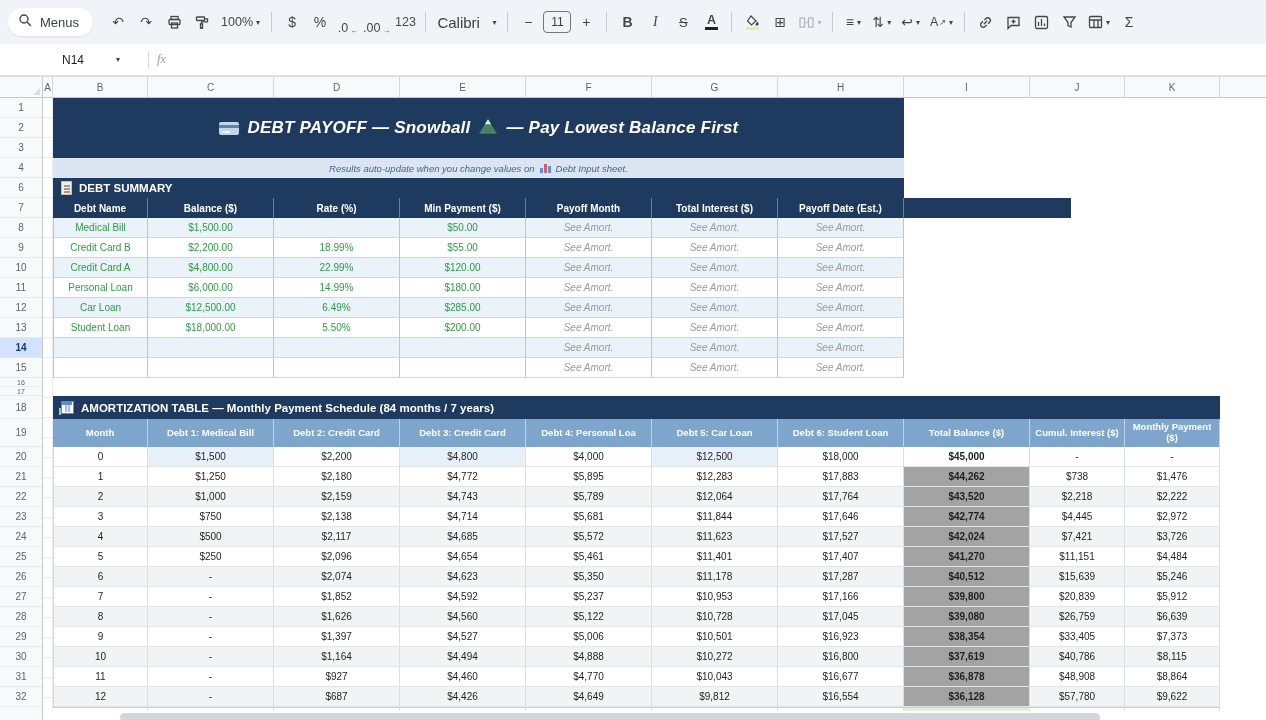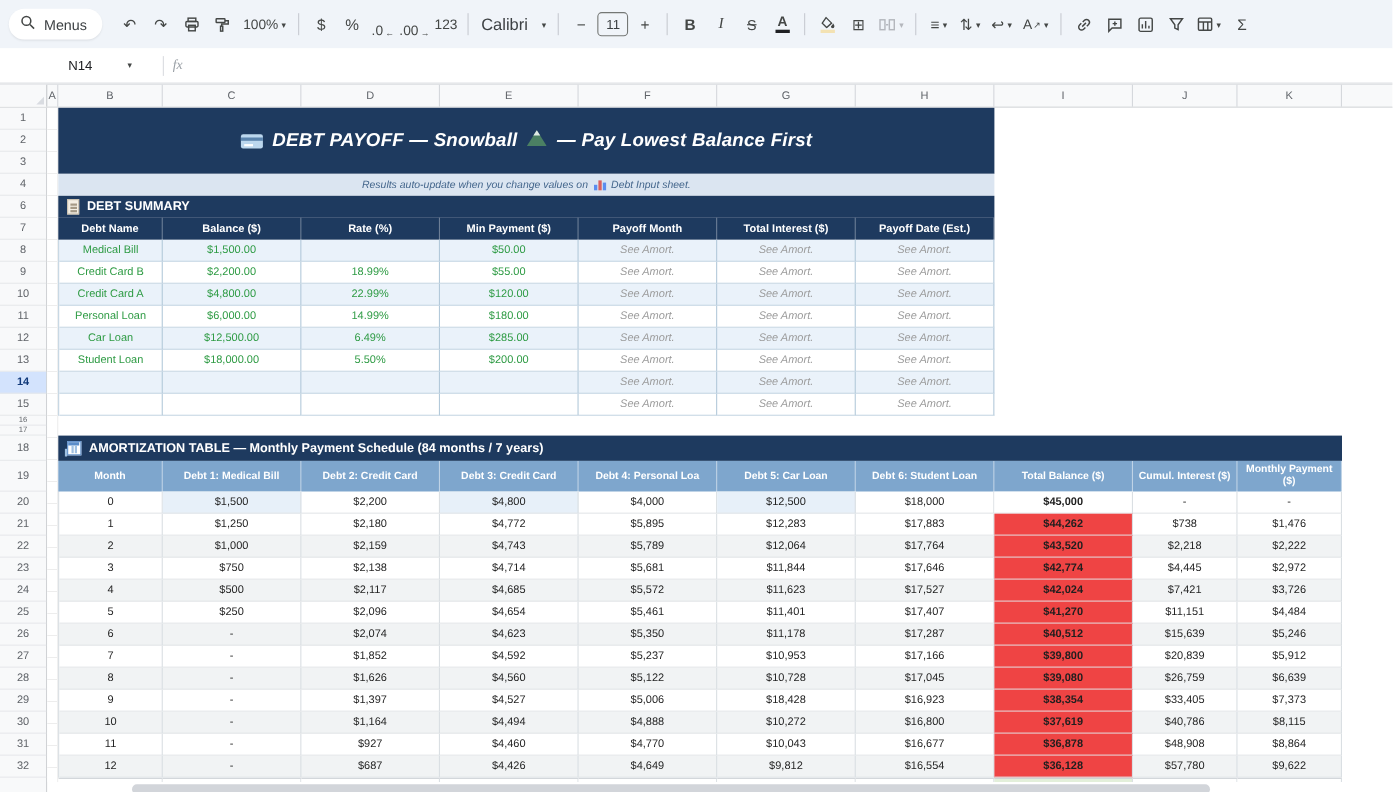--- a/index.html
+++ b/index.html
@@ -80,42 +80,42 @@
     font-size:9.5px; font-style:italic; color:#44668c; }
 
   
   .secband { position:absolute; left:10px; background:#1e3a5f; display:flex; align-items:center;
     gap:7px; padding-left:8px; color:#fff; font-weight:700; font-size:11.5px; }
   .sum-band { top:80px; width:851px; height:20px; }
   .amort-band { top:298px; width:1167px; height:23px; }
 
   
   .sum-grid { display:grid; grid-template-columns:95px repeat(6,126px); }
-  .sum-head { position:absolute; left:10px; top:100px; width:851px; background:#1e3a5f; }
+  .sum-head { position:absolute; left:10px; top:100px; width:1018px; background:#1e3a5f; }
   .sum-head .hcell { height:20px; display:flex; align-items:center; justify-content:center;
     color:#fff; font-weight:700; font-size:10px; border-right:1px solid rgba(255,255,255,.35); }
   .sum-body { position:absolute; left:10px; top:120px; width:851px; border-left:1px solid #b3c9da; }
   .sum-row { display:grid; grid-template-columns:94px repeat(6,126px); background:#fff; }
   .sum-row:nth-child(odd){ background:#eaf2fa; }
   .sum-row .cell { height:20px; display:flex; align-items:center; justify-content:center;
     font-size:10px; color:#2e9b44; border-right:1px solid #b3c9da; border-bottom:1px solid #c7d7e4; }
   .sum-row .cell:nth-child(n+5){ font-style:italic; color:#9b9b9b; }
 
   
   .amort-grid-cols { grid-template-columns:95px repeat(7,126px) 95px 95px; }
   .amort-head { position:absolute; left:10px; top:321px; width:1167px; background:#7ea6cd; display:grid; }
   .amort-head .hcell { height:28px; display:flex; align-items:center; justify-content:center;
     text-align:center; color:#fff; font-weight:700; font-size:9.5px; line-height:1.15;
     padding:13px 4px; border-right:1px solid rgba(255,255,255,.5); }
   .amort-body { position:absolute; left:10px; top:349px; width:1167px; border-left:1px solid #cfd6dc; }
   .amort-row { display:grid; grid-template-columns:94px repeat(7,126px) 95px 95px; background:#fff; }
   .amort-row:nth-child(odd):not(:first-child){ background:#f1f3f4; }
   .amort-row .cell { height:20px; display:flex; align-items:center; justify-content:center;
     font-size:10px; color:#1f1f1f; border-right:1px solid #dadfe3; border-bottom:1px solid #e3e6e9; }
-  .amort-row .cell:nth-child(8){ background:#ef4444; font-weight:700; }
+  .amort-row .cell:nth-child(8){ background:#a3a3a3; font-weight:700; }
   .amort-row:first-child .cell:nth-child(8){ background:#fff; }
   .amort-row:first-child .cell:nth-child(2),
   .amort-row:first-child .cell:nth-child(4),
   .amort-row:first-child .cell:nth-child(6){ background:#e7f0f9; }
   .row33 { position:absolute; left:10px; top:609px; width:1167px; height:4px; overflow:hidden; display:grid; }
   .row33 .cell { height:20px; border-right:1px solid #dadfe3; border-top:1px solid #c9ced3; background:#fff; }
   .row33 .cell:nth-child(8){ background:#e3efda; }
 
   
   .hscroll { position:absolute; left:77px; top:615px; width:980px; height:9px;
@@ -588,21 +588,21 @@
             <div class="cell">$39,080</div>
             <div class="cell">$26,759</div>
             <div class="cell">$6,639</div>
           </div>
           <div class="amort-row">
             <div class="cell">9</div>
             <div class="cell">-</div>
             <div class="cell">$1,397</div>
             <div class="cell">$4,527</div>
             <div class="cell">$5,006</div>
-            <div class="cell">$18,428</div>
+            <div class="cell">$10,501</div>
             <div class="cell">$16,923</div>
             <div class="cell">$38,354</div>
             <div class="cell">$33,405</div>
             <div class="cell">$7,373</div>
           </div>
           <div class="amort-row">
             <div class="cell">10</div>
             <div class="cell">-</div>
             <div class="cell">$1,164</div>
             <div class="cell">$4,494</div>

